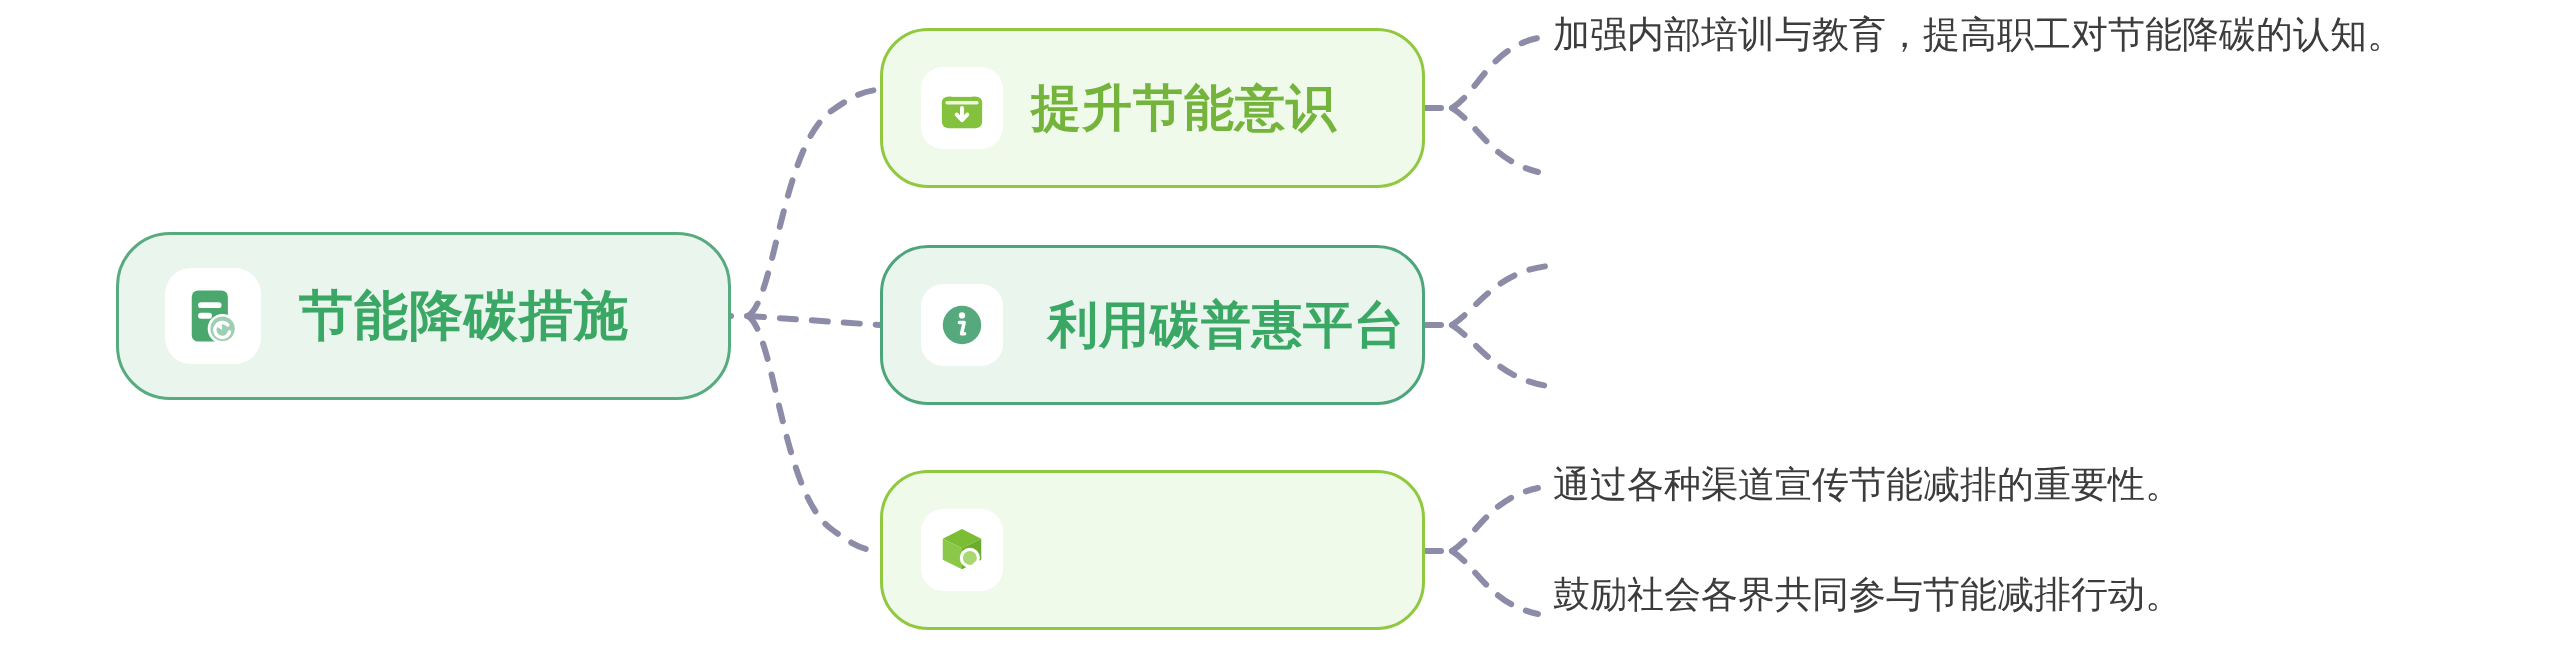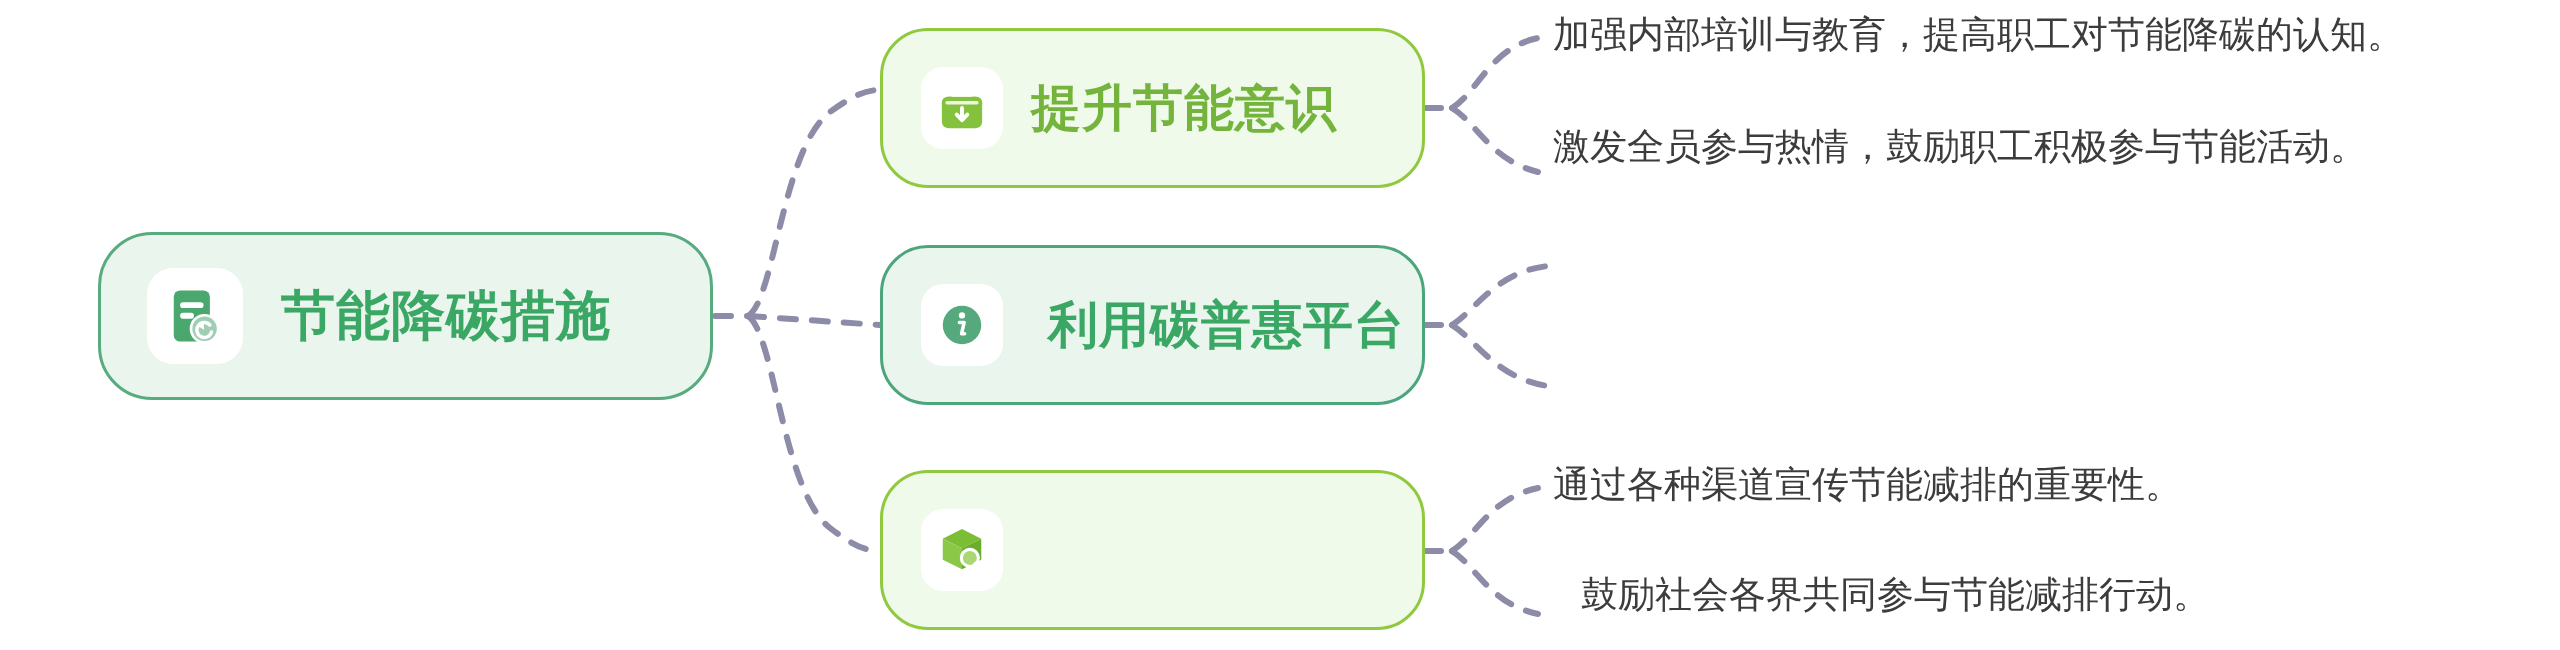--- a/index.html
+++ b/index.html
@@ -47,21 +47,21 @@
     border-radius: 22px;
   }
   .node .node-label {
     white-space: nowrap;
     font-weight: bold;
     letter-spacing: 1px;
   }
 
   
   #root-node {
-    left: 98px;
+    left: 116px;
     top: 232px;
     width: 615px;
     height: 168px;
     background: #eaf5ee;
     border-color: #57ab7f;
     border-radius: 54px;
     padding-left: 46px;
   }
   #root-node .node-icon {
     width: 96px;
@@ -111,21 +111,21 @@
     color: #3c3c3c;
     white-space: nowrap;
     line-height: 1.25;
     font-weight: normal;
   }
   #leaf-0-0 { left: 1553px; top: 12px; }
   #leaf-0-1 { left: 1553px; top: 124px; }
   #leaf-1-0 { left: 1569px; top: 240px; }
   #leaf-1-1 { left: 1569px; top: 348px; }
   #leaf-2-0 { left: 1553px; top: 462px; }
-  #leaf-2-1 { left: 1553px; top: 572px; margin-left: 28px; }
+  #leaf-2-1 { left: 1553px; top: 572px; }
 </style>
 </head>
 <body>
 
 <div id="canvas">
 
   <svg class="edges" viewBox="0 0 2560 650" width="2560" height="650" xmlns="http://www.w3.org/2000/svg">
     <g fill="none" stroke="#8c8ca8" stroke-width="6" stroke-linecap="round" stroke-dasharray="16 16">
 
       <path d="M715,316 L748,316"></path>
@@ -196,17 +196,16 @@
         <path d="M10 19 L32 30 V54 L10 43 Z" fill="#8cc847"></path>
         <path d="M54 19 L32 30 V54 L54 43 Z" fill="#6aad2c"></path>
         <circle cx="41" cy="41" r="11.5" fill="#ffffff"></circle>
         <circle cx="41" cy="41" r="8" fill="#a9d871"></circle>
         <path d="M47.5 47.5 L54 54" stroke="#ffffff" stroke-width="4.5" stroke-linecap="round"></path>
       </svg>
     </span>
   </div>
 
   <div class="leaf" id="leaf-0-0">加强内部培训与教育，提高职工对节能降碳的认知。</div>
-  <div class="leaf" id="leaf-0-1">激发全员参与热情，鼓励职工积极参与节能活动。</div>
   <div class="leaf" id="leaf-2-0">通过各种渠道宣传节能减排的重要性。</div>
   <div class="leaf" id="leaf-2-1">鼓励社会各界共同参与节能减排行动。</div>
 
 </div>
 
 </body></html>

